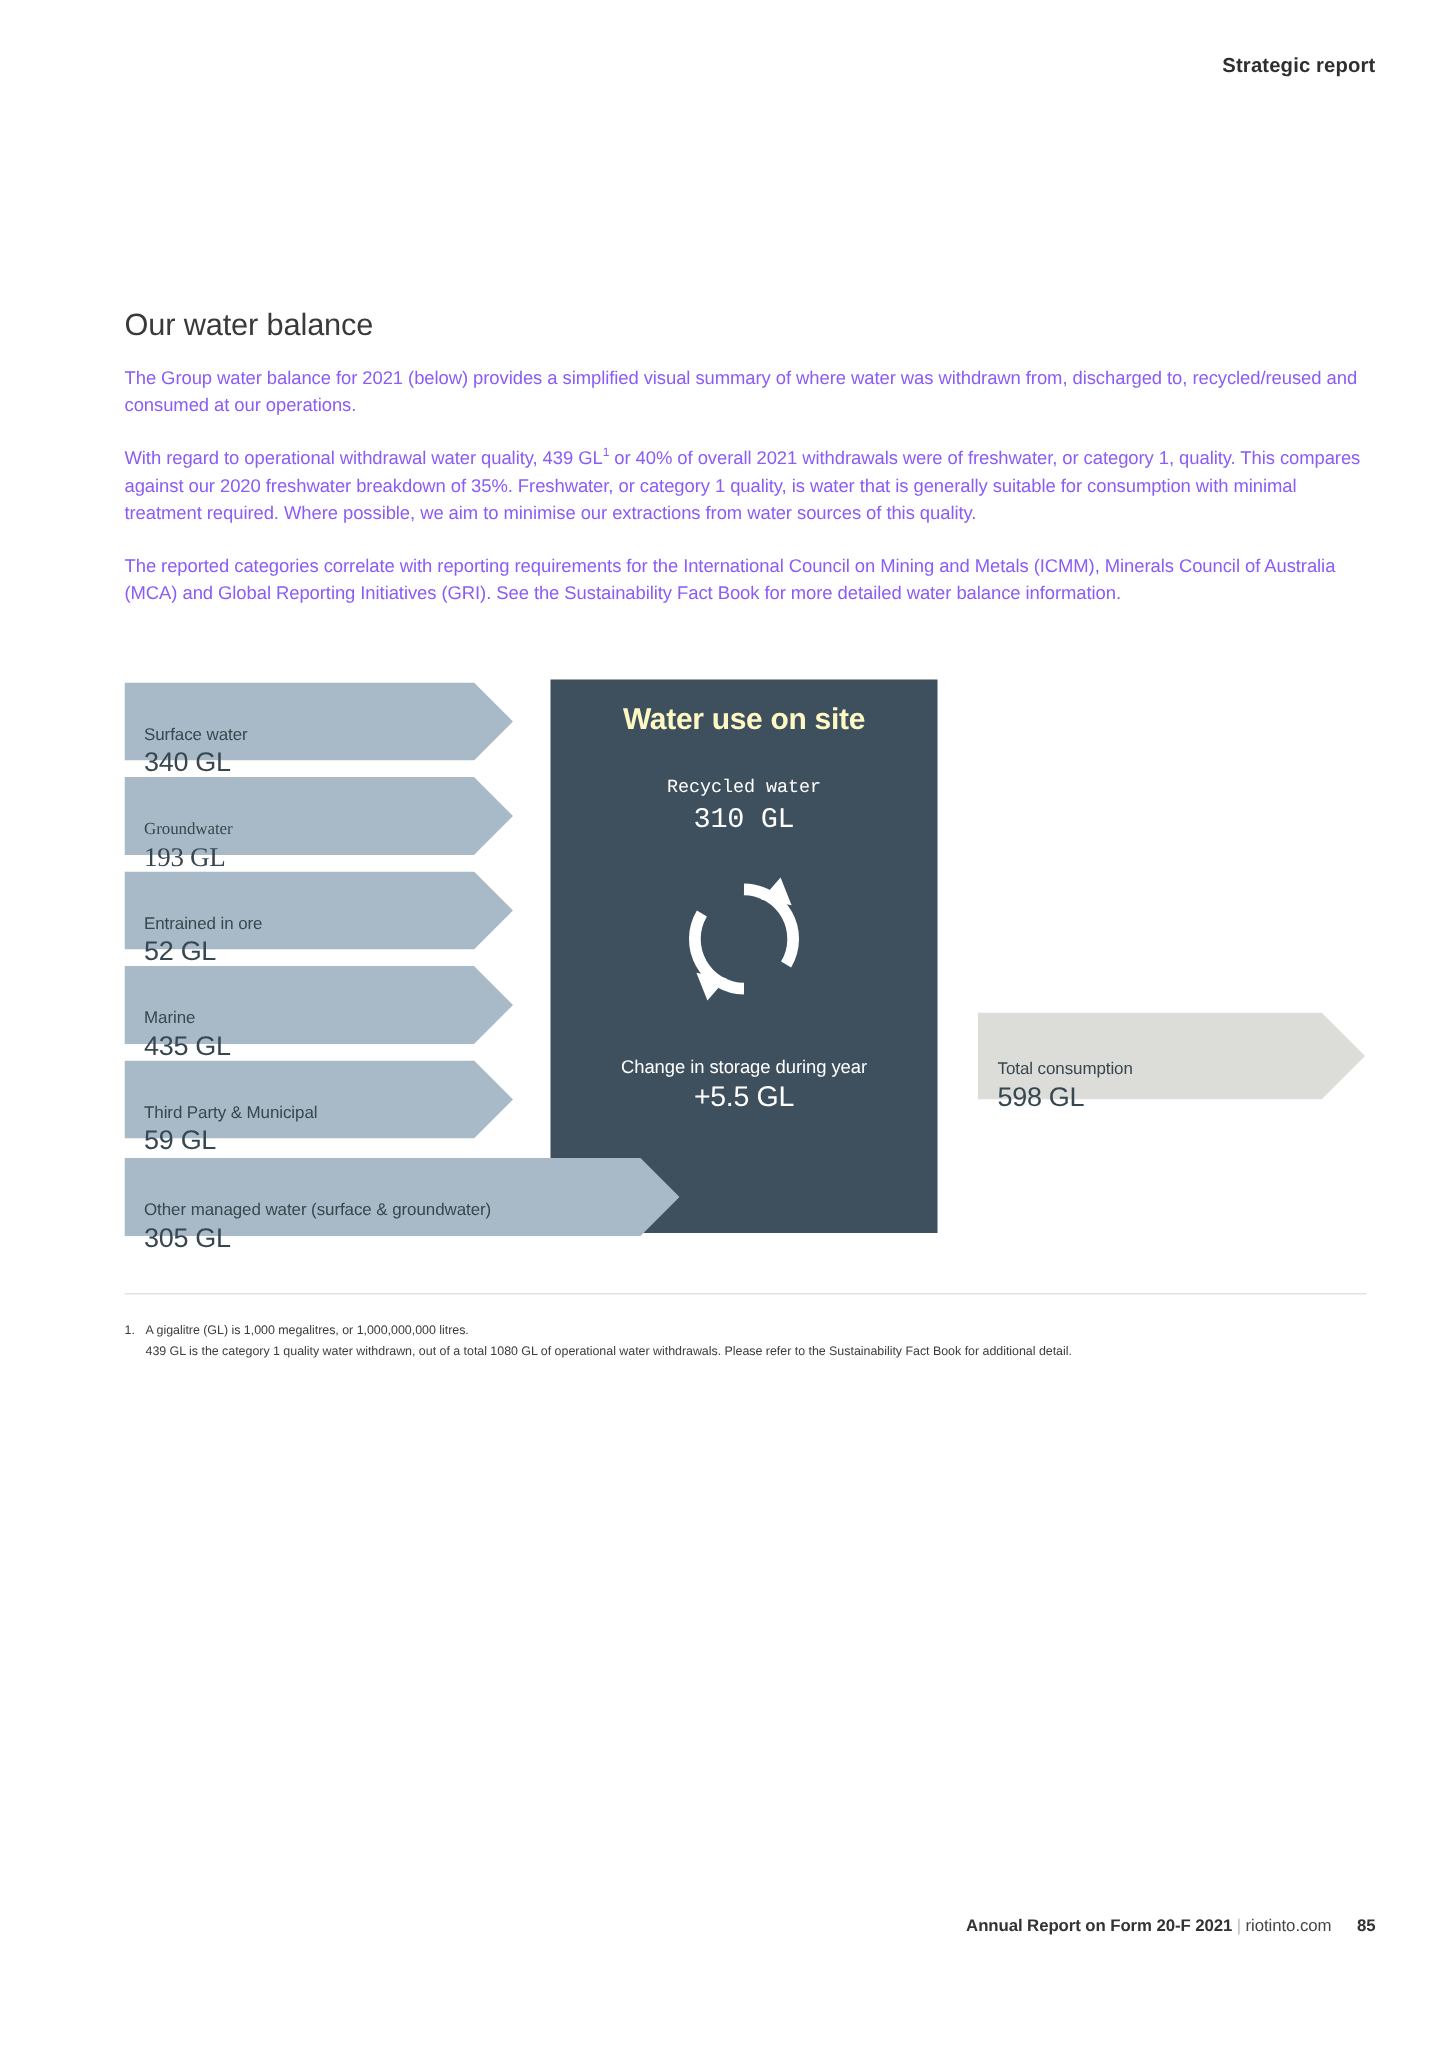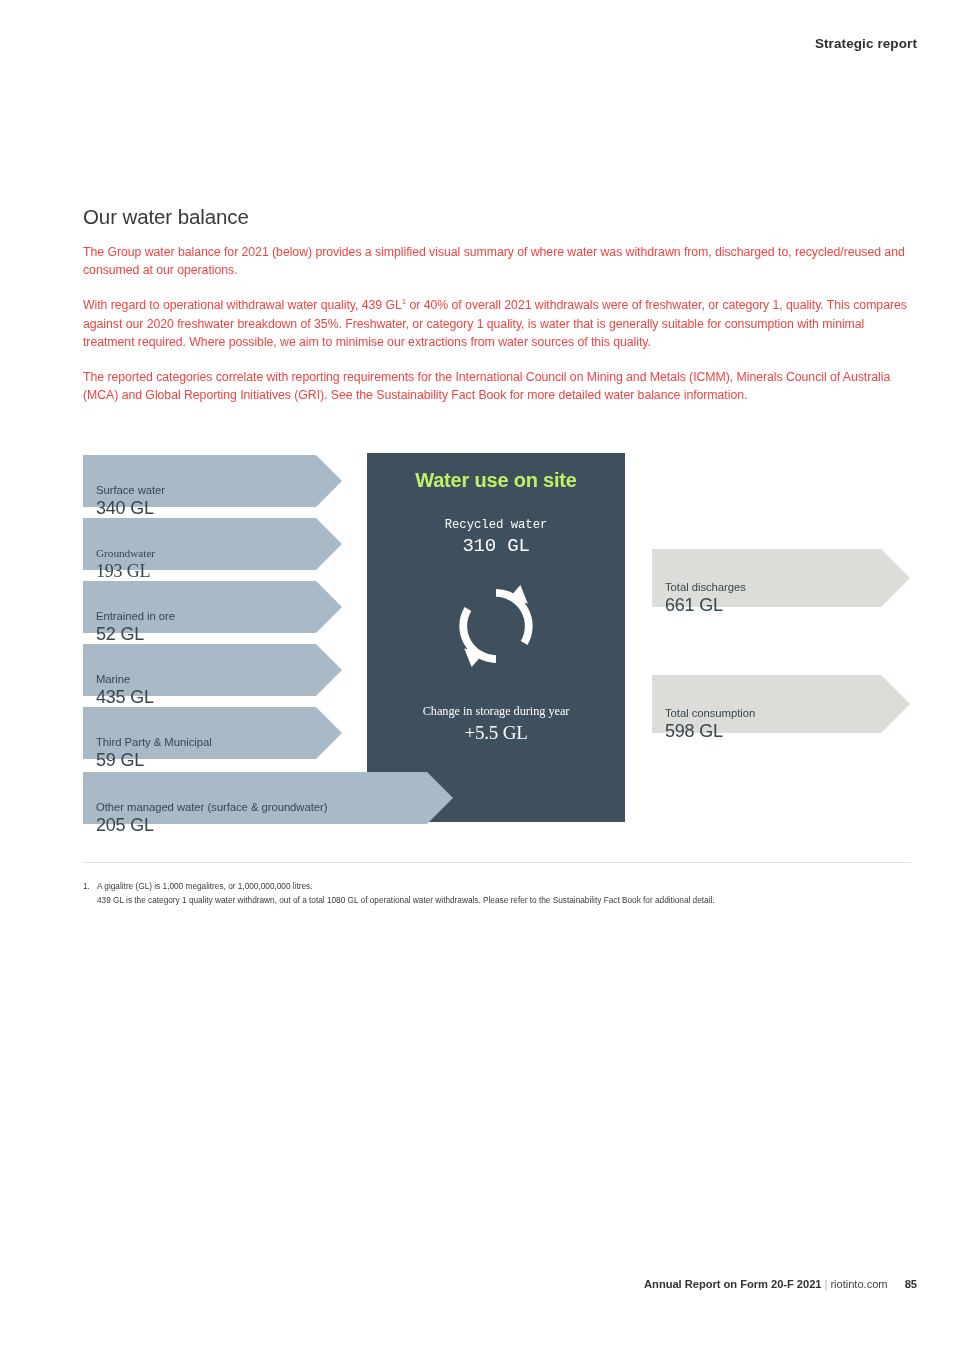--- a/index.html
+++ b/index.html
@@ -41,21 +41,21 @@
   .section-title {
     font-size: 20.5px;
     font-weight: normal;
     color: #3a3a3a;
     margin: 0 0 14px 0;
     letter-spacing: -0.1px;
   }
   .para {
     font-size: 12.3px;
     line-height: 18.2px;
-    color: #ef4444;
+    color: #8b5cf6;
     margin: 0 0 17px 0;
     letter-spacing: -0.05px;
   }
   .para:last-child { margin-bottom: 0; }
   sup { font-size: 8px; vertical-align: super; line-height: 0; }
 
   
   .diagram {
     position: absolute;
     left: 0;
@@ -73,33 +73,33 @@
     width: 258px;
     height: 369px;
     background: #3e4f5e;
   }
   .panel-title {
     position: absolute;
     left: 0;
     top: 16px;
     width: 100%;
     text-align: center;
-    color: #bef264;
+    color: #fef9c3;
     font-size: 20px;
     font-weight: bold;
     letter-spacing: -0.2px;
   }
   .panel-block {
     position: absolute;
     width: 100%;
     text-align: center;
     color: #ffffff;
   }
   .panel-block.recycled { top: 65px; font-family: Liberation Mono, monospace; }
-  .panel-block.storage  { top: 251px; font-family: Liberation Serif, serif; }
+  .panel-block.storage  { top: 251px; }
   .panel-label {
     font-size: 12.3px;
     font-weight: normal;
     letter-spacing: -0.05px;
     margin-bottom: 3px;
   }
   .panel-value {
     font-size: 19px;
     font-weight: normal;
     letter-spacing: -0.2px;
@@ -209,21 +209,21 @@
   </div>
 
   <div class="diagram">
 
     <div class="arrow" style="left:83px; top:772px; width:370px; height:52px; z-index:3;">
       <svg class="arrow-body" viewBox="0 0 370 52" preserveAspectRatio="none">
         <polygon points="0,0 344,0 370,26 344,52 0,52" fill="#a8bac7"></polygon>
       </svg>
       <div class="arrow-text">
         <div class="arrow-label">Other managed water (surface &amp; groundwater)</div>
-        <div class="arrow-value">205 GL</div>
+        <div class="arrow-value">305 GL</div>
       </div>
     </div>
 
     <div class="dark-panel">
       <div class="panel-title">Water use on site</div>
 
       <div class="panel-block recycled">
         <div class="panel-label">Recycled water</div>
         <div class="panel-value">310 GL</div>
       </div>
@@ -286,29 +286,20 @@
     <div class="arrow" style="left:83px; top:707px; width:259px; height:52px; z-index:4;">
       <svg class="arrow-body" viewBox="0 0 259 52" preserveAspectRatio="none">
         <polygon points="0,0 233,0 259,26 233,52 0,52" fill="#a8bac7"></polygon>
       </svg>
       <div class="arrow-text">
         <div class="arrow-label">Third Party &amp; Municipal</div>
         <div class="arrow-value">59 GL</div>
       </div>
     </div>
 
-    <div class="arrow" style="left:652px; top:549px; width:258px; height:58px; z-index:4;">
-      <svg class="arrow-body" viewBox="0 0 258 58" preserveAspectRatio="none">
-        <polygon points="0,0 229,0 258,29 229,58 0,58" fill="#dcdcd9"></polygon>
-      </svg>
-      <div class="arrow-text">
-        <div class="arrow-label">Total discharges</div>
-        <div class="arrow-value">661 GL</div>
-      </div>
-    </div>
 
     <div class="arrow" style="left:652px; top:675px; width:258px; height:58px; z-index:4;">
       <svg class="arrow-body" viewBox="0 0 258 58" preserveAspectRatio="none">
         <polygon points="0,0 229,0 258,29 229,58 0,58" fill="#dcdcd9"></polygon>
       </svg>
       <div class="arrow-text">
         <div class="arrow-label">Total consumption</div>
         <div class="arrow-value">598 GL</div>
       </div>
     </div>

